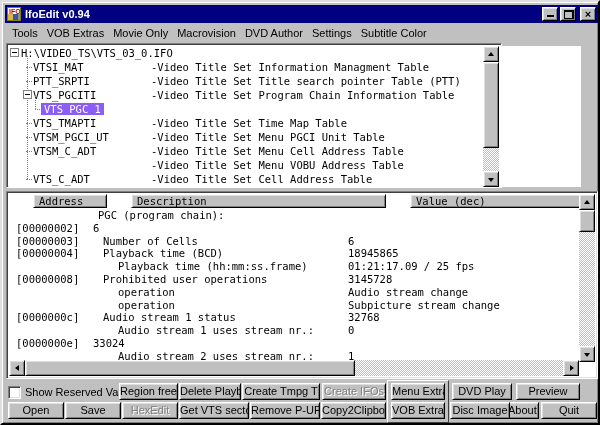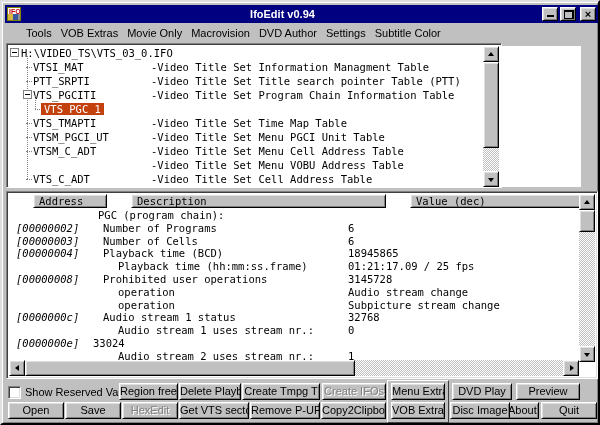--- a/index.html
+++ b/index.html
@@ -17,48 +17,48 @@
   
   #titlebar { position:absolute; left:3px; top:3px; width:594px; height:18px; background:#000080;
     display:flex; align-items:center; }
   #appicon { width:14px; height:14px; margin-left:2px; background:#fff; border:1px solid #808000;
     position:relative; overflow:hidden; flex:0 0 auto; }
   #appicon .ifo { position:absolute; top:0; left:1px; font:bold 7px "Liberation Sans",sans-serif; color:#c00000; }
   #appicon .px1 { position:absolute; bottom:0; left:0; width:5px; height:6px; background:#d8b840; }
   #appicon .px2 { position:absolute; bottom:0; left:5px; width:5px; height:6px; background:#3858a0; }
   #appicon .px3 { position:absolute; bottom:0; left:10px; width:4px; height:6px; background:#909090; }
   #title-text { color:#fff; font:bold 11px "Liberation Sans",sans-serif; margin-left:4px; flex:1 1 auto;
-    white-space:nowrap; overflow:hidden;text-align:center; }
+    white-space:nowrap; overflow:hidden; }
   .tb-btn { width:16px; height:14px; margin-left:2px; position:relative; flex:0 0 auto; }
   .tb-btn.gap { margin-left:4px; }
   .glyph-min { position:absolute; left:4px; bottom:3px; width:7px; height:2px; background:#000; }
   .glyph-restore { position:absolute; left:3px; top:2px; width:10px; height:9px; }
   .glyph-restore:before { content:""; position:absolute; right:0; top:0; width:7px; height:6px;
     border:1px solid #000; border-top-width:2px; }
   .glyph-restore:after { content:""; position:absolute; left:0; bottom:0; width:7px; height:6px;
     border:1px solid #000; border-top-width:2px; background:#c0c0c0; }
   .glyph-close { position:absolute; left:0; top:0; width:100%; height:100%; text-align:center;
     font:bold 11px "Liberation Sans",sans-serif; line-height:12px; color:#000; }
   #titlebar-btns { display:flex; margin-right:3px; }
 
   
   #menubar { position:absolute; left:3px; top:22px; width:594px; height:18px; display:flex; align-items:center; }
   .menu-item { font:11px "Liberation Sans",sans-serif; color:#000; margin-left:9px; white-space:nowrap; }
-  .menu-item:first-child { margin-left:21px; }
+  .menu-item:first-child { margin-left:7px; }
 
   
   #tree-panel { position:absolute; left:4px; top:41px; width:496px; height:145px; }
   #tree-rows { position:absolute; left:2px; top:2px; width:572px; height:141px; overflow:hidden;
     font:10.5px "DejaVu Sans Mono",monospace; background:#fff; }
   .tree-row { position:relative; height:14px; }
   .tname { position:absolute; top:1px; height:12px; line-height:12px; white-space:nowrap; color:#000; }
   .tname.lv0 { left:12px; }
   .tname.lv1 { left:24px; }
   .tname.lv2 { left:32px; }
-  .tname.sel { background:#c2410c; color:#fff; padding:0 3px;text-align:center; }
+  .tname.sel { background:#8b5cf6; color:#fff; padding:0 3px;text-align:center; }
   .tdesc { position:absolute; left:142px; top:1px; height:12px; line-height:12px; white-space:nowrap; color:#000; }
   .tname.lv1:before { content:""; position:absolute; left:-7px; top:6px; width:6px; border-top:1px dotted #808080; }
   .tname.lv2:before { content:""; position:absolute; left:-6px; top:6px; width:5px; border-top:1px dotted #808080; }
   .expander { position:absolute; width:9px; height:9px; top:2px; background:#fff; border:1px solid #808080; z-index:2; }
   .expander.lv0 { left:1px; }
   .expander.lv1 { left:14px; }
   .expander i { position:absolute; left:1px; top:3px; width:5px; height:1px; background:#000; }
   .guide { position:absolute; border-left:1px dotted #808080; z-index:1; }
 
   
@@ -79,21 +79,21 @@
 
   
   #grid-panel { position:absolute; left:4px; top:189px; width:592px; height:188px; }
   #grid-inner { position:absolute; left:2px; top:2px; width:572px; height:168px; background:#fff; overflow:hidden; }
   #grid-header { display:flex; height:14px; }
   .hcell { height:14px; line-height:12px; font:10.5px "DejaVu Sans Mono",monospace; color:#000;
     padding-left:5px; white-space:nowrap; overflow:hidden; flex:0 0 auto;margin-left:24px; }
   .hcell.raised { background:#c0c0c0; }
   #grid-rows { position:absolute; left:0; top:15px; width:572px; }
   .grow { display:flex; height:12.8px; line-height:12.8px; font:10.5px "DejaVu Sans Mono",monospace; color:#000; }
-  .c-addr { width:74px; padding-left:7px; flex:0 0 auto; white-space:nowrap; overflow:hidden;font-style:italic; }
+  .c-addr { width:74px; padding-left:7px; flex:0 0 auto; white-space:nowrap; overflow:hidden; }
   .c-desc { width:255px; flex:0 0 auto; white-space:nowrap; overflow:hidden; }
   .c-desc.ind1 { padding-left:15px; }
   .c-desc.ind2 { padding-left:20px; }
   .c-desc.ind3 { padding-left:35px; }
   .c-val { flex:1 1 auto; padding-left:10px; white-space:nowrap; overflow:hidden; }
 
   
   .btn { position:absolute; height:17px; background:#c0c0c0; border:1px solid; border-color:#fff #000 #000 #fff;
     box-shadow: inset 1px 1px 0 #dfdfdf, inset -1px -1px 0 #808080;
     font:11px "Liberation Sans",sans-serif; color:#000; text-align:center; line-height:15px;
@@ -210,21 +210,20 @@
         <div class="hcell raised" style="width:243px;">Value (dec)</div>
       </div>
       <div id="grid-rows">
           <div class="grow">
             <span class="c-addr"></span>
             <span class="c-desc ind1">PGC (program chain):</span>
             <span class="c-val"></span>
           </div>
           <div class="grow">
             <span class="c-addr">[00000002]</span>
-            <span class="c-desc ind2">Number of Programs</span>
             <span class="c-val">6</span>
           </div>
           <div class="grow">
             <span class="c-addr">[00000003]</span>
             <span class="c-desc ind2">Number of Cells</span>
             <span class="c-val">6</span>
           </div>
           <div class="grow">
             <span class="c-addr">[00000004]</span>
             <span class="c-desc ind2">Playback time (BCD)</span>

